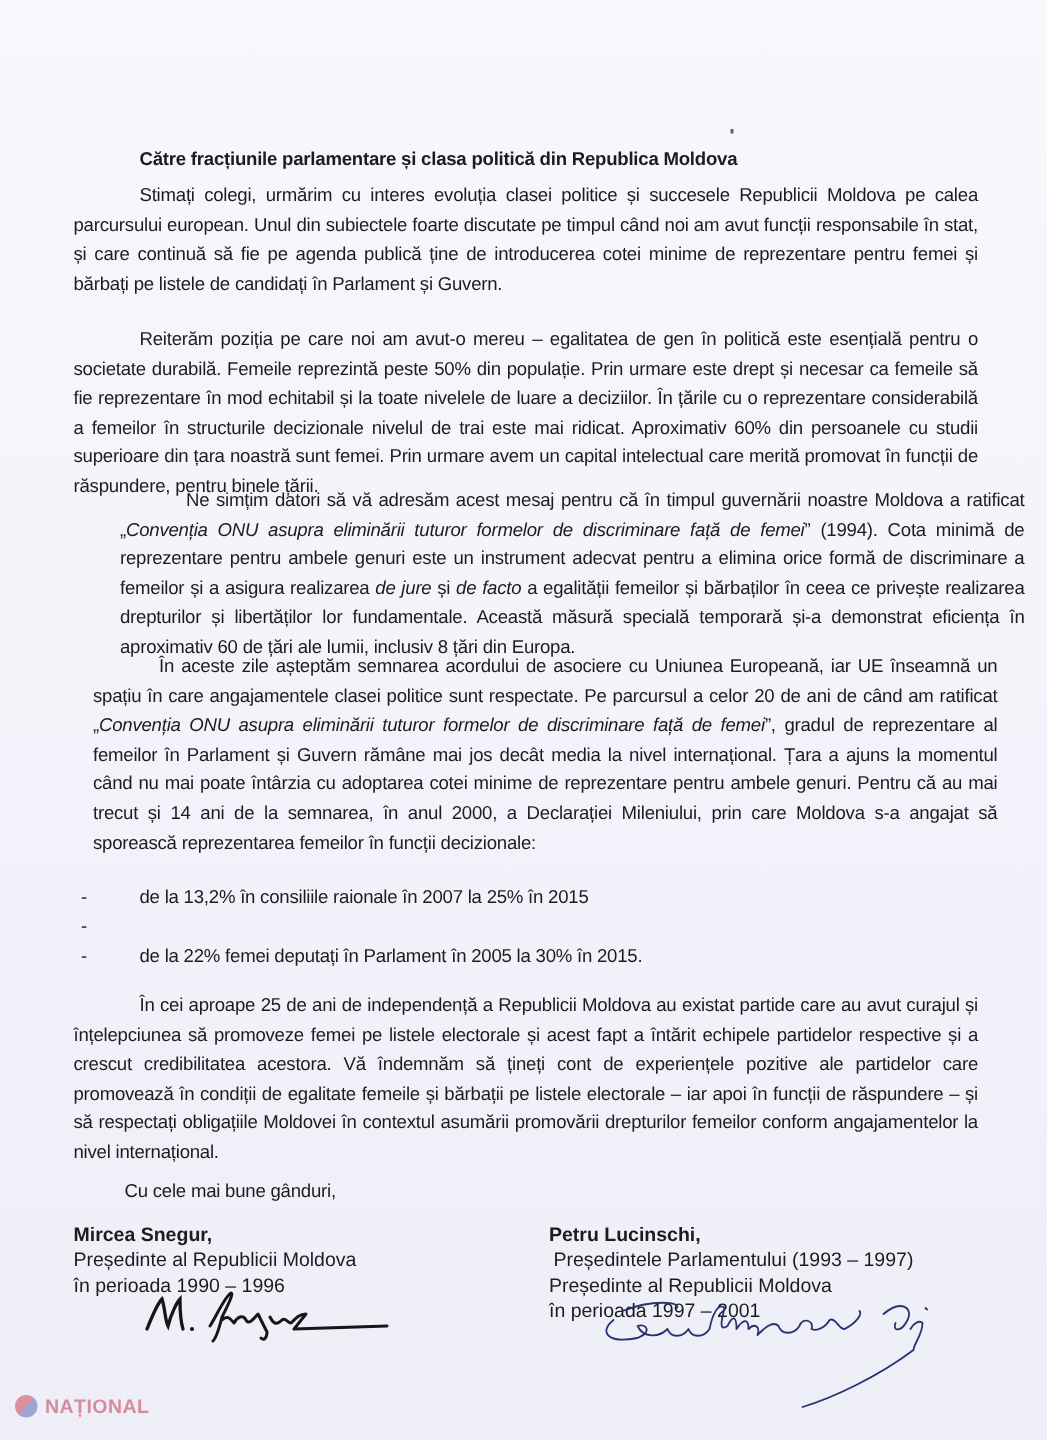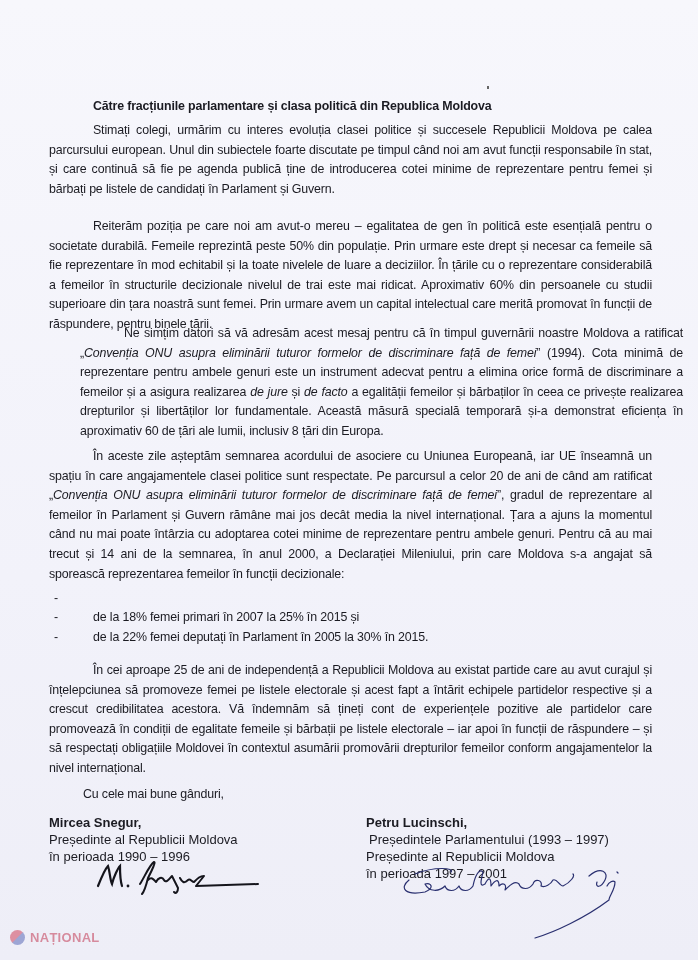--- a/index.html
+++ b/index.html
@@ -19,21 +19,21 @@
       position: absolute; left: 49px; width: 603px;
       font-size: 12.4px; line-height: 19.6px; letter-spacing: -0.15px;
     }
     .title { top: 97px; font-weight: bold; left: 93px; width: 560px; }
     p.par {
       margin: 0; text-align: justify; text-indent: 44px;
     }
     #p1 { top: 121px; }
     #p2 { top: 217px; }
     #p3 { top: 324px; margin-left: 31px; }
-    #p4 { top: 447px; }
+    #p4 { top: 435px; margin-left: 13px; }
     #list { top: 569px; left: 49px; width: 560px; }
     .li { display: flex; height: 19.6px; }
     .li .bullet { width: 44px; text-indent: 5px; }
     #p5 { top: 661px; }
     #closing { top: 785px; margin-left: 34px; }
     .sig-block { position: absolute; font-size: 13px; line-height: 17px; }
     #sig-left { left: 49px; top: 814px; }
     #sig-right { left: 366px; top: 814px; }
     .sig-name { font-weight: bold; }
     .indent1 { padding-left: 3px; }
@@ -74,24 +74,24 @@
   <div class="text" id="p4">
     <p class="par"><span>În aceste zile așteptăm semnarea acordului de asociere cu Uniunea Europeană, iar UE înseamnă un spațiu în care angajamentele clasei politice sunt respectate. Pe parcursul a celor 20 de ani de când am ratificat „</span><em>Convenția ONU  asupra eliminării  tuturor formelor de discriminare față  de femei</em><span>”, gradul de reprezentare al femeilor în Parlament și Guvern rămâne mai jos decât media la nivel internațional. Țara a ajuns la momentul când nu mai poate întârzia cu adoptarea cotei minime de reprezentare pentru ambele genuri. Pentru că au mai trecut și 14 ani de la semnarea, în anul 2000, a Declarației Mileniului, prin care Moldova s-a angajat să sporească reprezentarea femeilor în funcții decizionale:</span></p>
   </div>
 
   <div class="text" id="list">
     <div class="li">
       <span class="bullet"></span>
     </div>
     <div class="li">
       <span class="bullet">-</span>
+      <span>de la 13,2% în consiliile raionale în 2007 la 25% în 2015</span>
     </div>
     <div class="li">
       <span class="bullet">-</span>
-      <span>de la 18% femei primari în 2007 la 25% în 2015 și</span>
     </div>
     <div class="li">
       <span class="bullet">-</span>
       <span>de la 22% femei deputați în Parlament în 2005 la 30% în 2015.</span>
     </div>
   </div>
 
   <div class="text" id="p5">
     <p class="par">În cei aproape 25 de ani de independență a Republicii Moldova au existat partide care au avut curajul și înțelepciunea să promoveze femei pe listele electorale și acest fapt a întărit echipele partidelor respective și a crescut credibilitatea acestora. Vă îndemnăm să țineți cont de experiențele pozitive ale partidelor care promovează în condiții de egalitate femeile și bărbații pe listele electorale – iar apoi în funcții de răspundere – și să respectați obligațiile Moldovei în contextul asumării promovării drepturilor femeilor conform  angajamentelor la nivel internațional.</p>
   </div>

